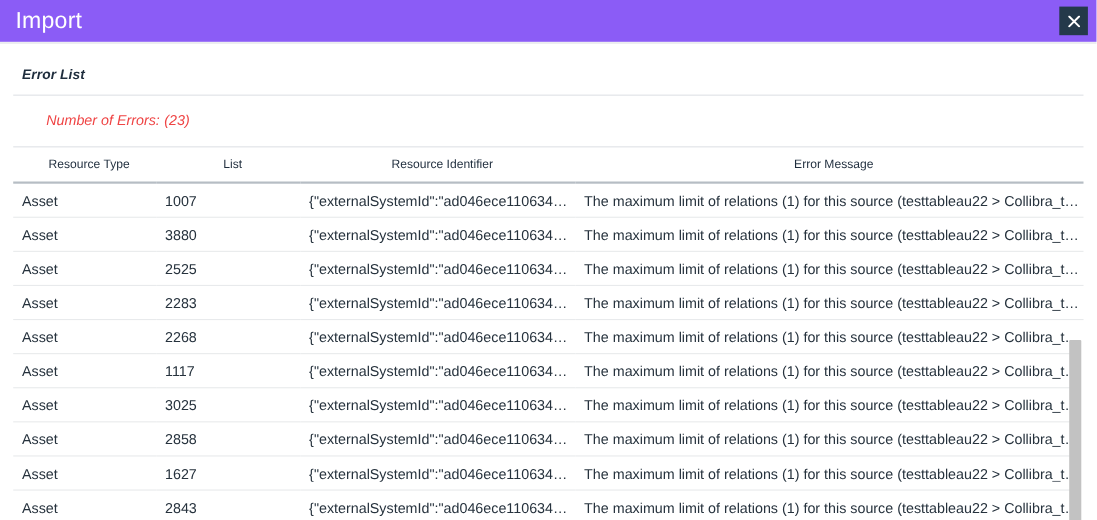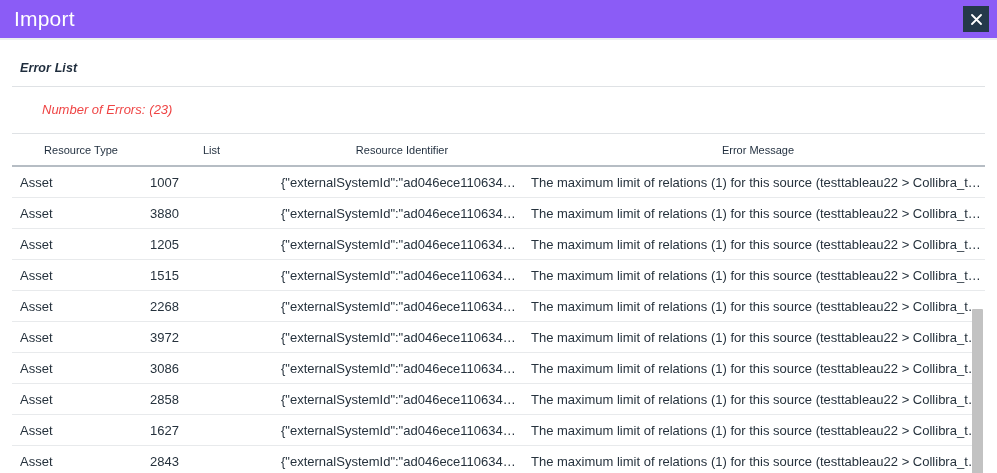--- a/index.html
+++ b/index.html
@@ -216,35 +216,35 @@
             </td>
             <td class="col-msg">
               <span class="cell-truncate">The maximum limit of relations (1) for this source (testtableau22 &gt; Collibra_tab_p…</span>
             </td>
           </tr>
           <tr>
             <td class="col-type">
               <span class="cell-truncate">Asset</span>
             </td>
             <td class="col-index">
-              <span class="cell-truncate">1205</span>
-            </td>
-            <td class="col-rid">
-              <span class="cell-truncate">{"externalSystemId":"ad046ece110634…</span>
-            </td>
-            <td class="col-msg">
-              <span class="cell-truncate">The maximum limit of relations (1) for this source (testtableau22 &gt; Collibra_tab_p…</span>
-            </td>
-          </tr>
-          <tr>
-            <td class="col-type">
-              <span class="cell-truncate">Asset</span>
-            </td>
-            <td class="col-index">
-              <span class="cell-truncate">1515</span>
+              <span class="cell-truncate">2525</span>
+            </td>
+            <td class="col-rid">
+              <span class="cell-truncate">{"externalSystemId":"ad046ece110634…</span>
+            </td>
+            <td class="col-msg">
+              <span class="cell-truncate">The maximum limit of relations (1) for this source (testtableau22 &gt; Collibra_tab_p…</span>
+            </td>
+          </tr>
+          <tr>
+            <td class="col-type">
+              <span class="cell-truncate">Asset</span>
+            </td>
+            <td class="col-index">
+              <span class="cell-truncate">2283</span>
             </td>
             <td class="col-rid">
               <span class="cell-truncate">{"externalSystemId":"ad046ece110634…</span>
             </td>
             <td class="col-msg">
               <span class="cell-truncate">The maximum limit of relations (1) for this source (testtableau22 &gt; Collibra_tab_p…</span>
             </td>
           </tr>
           <tr>
             <td class="col-type">
@@ -258,35 +258,35 @@
             </td>
             <td class="col-msg">
               <span class="cell-truncate">The maximum limit of relations (1) for this source (testtableau22 &gt; Collibra_tab_p…</span>
             </td>
           </tr>
           <tr>
             <td class="col-type">
               <span class="cell-truncate">Asset</span>
             </td>
             <td class="col-index">
-              <span class="cell-truncate">3972</span>
-            </td>
-            <td class="col-rid">
-              <span class="cell-truncate">{"externalSystemId":"ad046ece110634…</span>
-            </td>
-            <td class="col-msg">
-              <span class="cell-truncate">The maximum limit of relations (1) for this source (testtableau22 &gt; Collibra_tab_p…</span>
-            </td>
-          </tr>
-          <tr>
-            <td class="col-type">
-              <span class="cell-truncate">Asset</span>
-            </td>
-            <td class="col-index">
-              <span class="cell-truncate">3086</span>
+              <span class="cell-truncate">1117</span>
+            </td>
+            <td class="col-rid">
+              <span class="cell-truncate">{"externalSystemId":"ad046ece110634…</span>
+            </td>
+            <td class="col-msg">
+              <span class="cell-truncate">The maximum limit of relations (1) for this source (testtableau22 &gt; Collibra_tab_p…</span>
+            </td>
+          </tr>
+          <tr>
+            <td class="col-type">
+              <span class="cell-truncate">Asset</span>
+            </td>
+            <td class="col-index">
+              <span class="cell-truncate">3025</span>
             </td>
             <td class="col-rid">
               <span class="cell-truncate">{"externalSystemId":"ad046ece110634…</span>
             </td>
             <td class="col-msg">
               <span class="cell-truncate">The maximum limit of relations (1) for this source (testtableau22 &gt; Collibra_tab_p…</span>
             </td>
           </tr>
           <tr>
             <td class="col-type">

